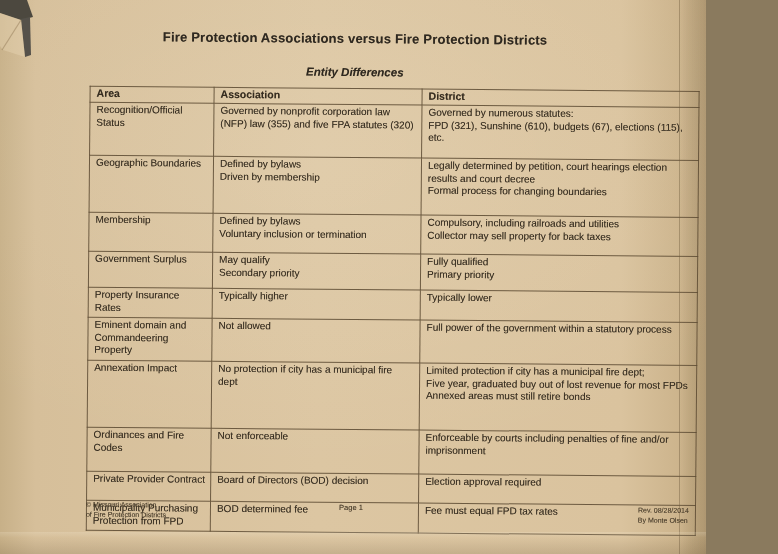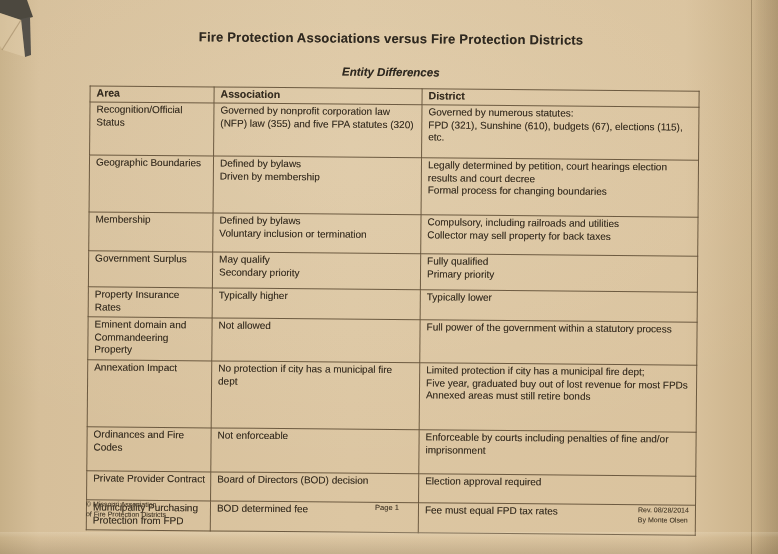--- a/index.html
+++ b/index.html
@@ -2,21 +2,21 @@
 <html><head>
 <meta charset="utf-8">
 <style>
   html,body{margin:0;padding:0;}
   body{
     width:778px;height:554px;overflow:hidden;
     font-family:"Liberation Sans", sans-serif;
     background:#8a7a5e;
   }
   .photo{
-    position:relative;width:778px;height:554px;overflow:hidden;
+    position:relative;width:706px;height:554px;overflow:hidden;
     background:
       radial-gradient(120% 95% at 45% 28%, rgba(255,250,235,0.12), rgba(0,0,0,0) 60%),
       linear-gradient(to right, #c7b088 0%, #d6bf9a 5%, #dcc6a2 45%, #dac39e 88%, #c6ad84 100%),
       #d9c29d;
   }
   
   .edge-right{
     position:absolute;top:0;right:0;width:26px;height:554px;
     background:linear-gradient(to right, rgba(0,0,0,0) 0%, rgba(110,90,60,0.10) 30%, rgba(90,72,45,0.22) 100%);
     border-left:1px solid rgba(120,98,66,0.25);

